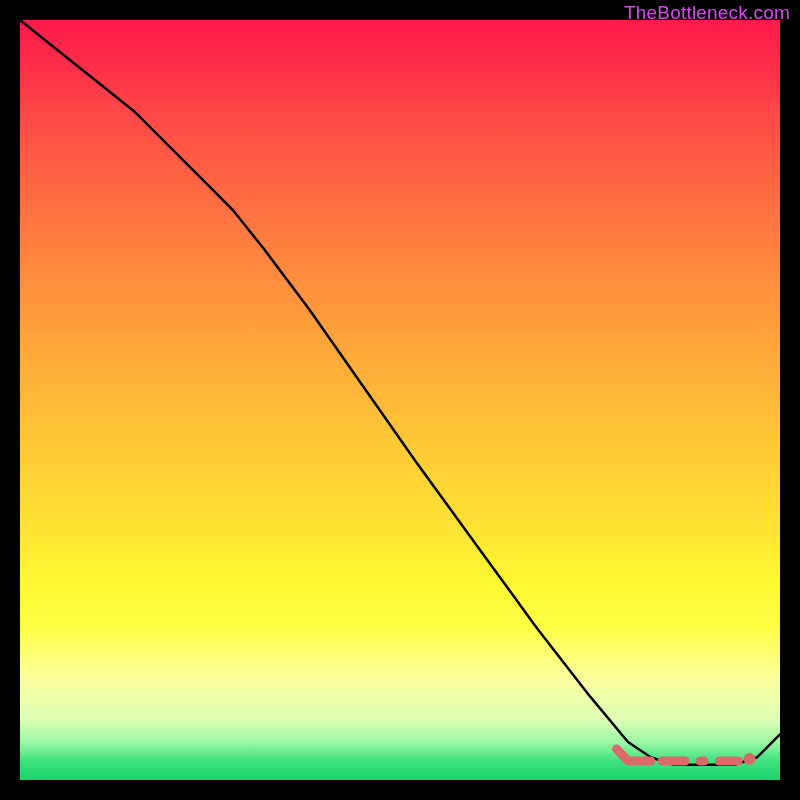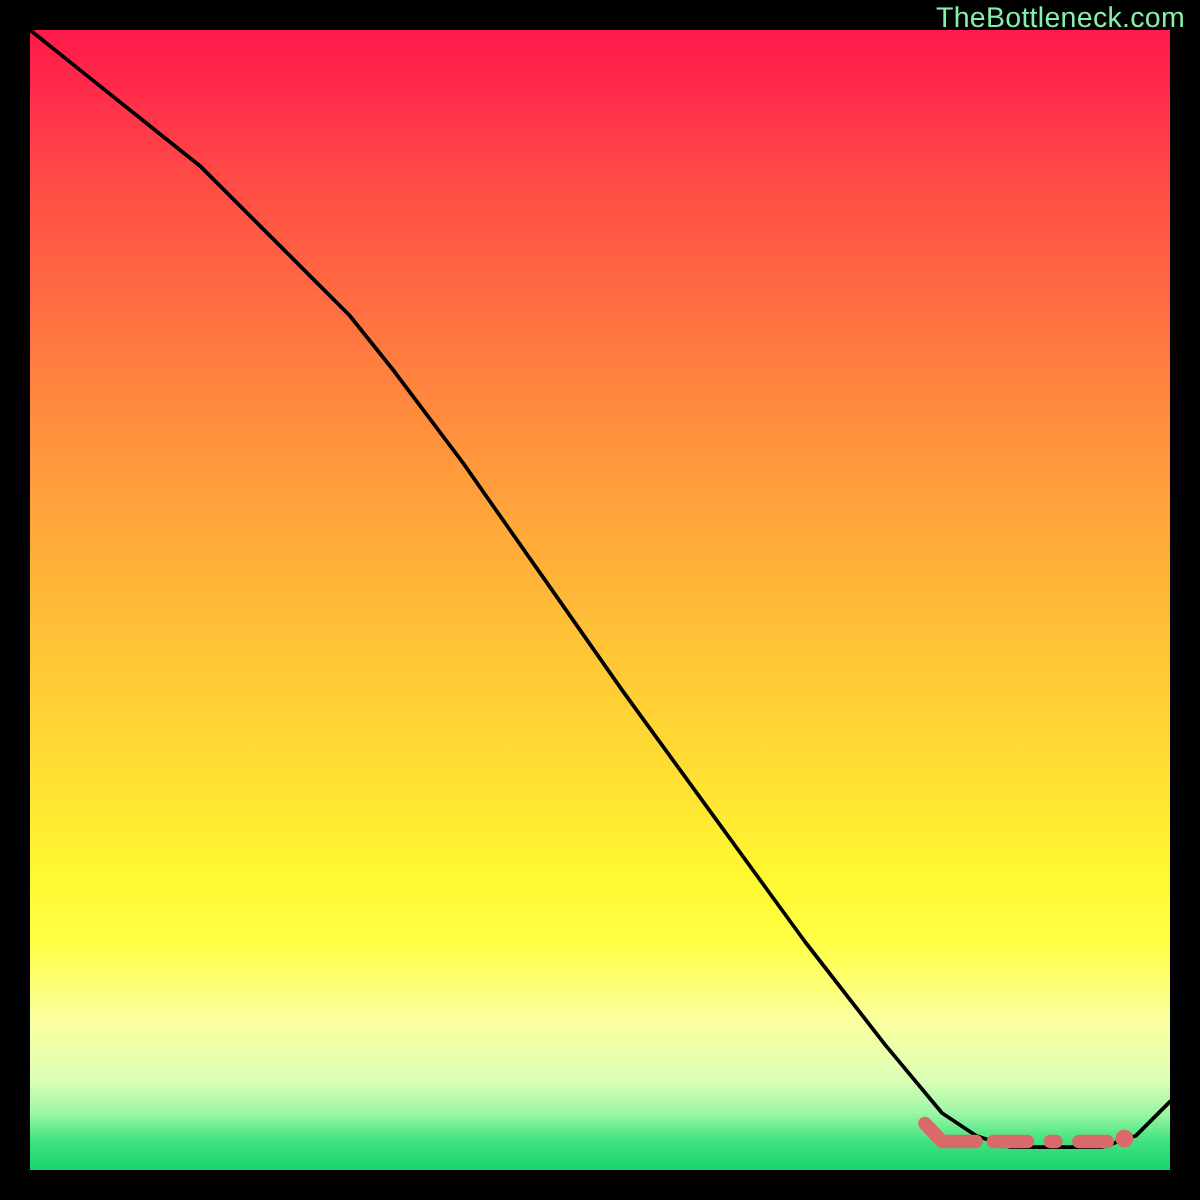--- a/index.html
+++ b/index.html
@@ -13,21 +13,21 @@
   }
   .container {
     position: relative;
     width: 800px;
     height: 800px;
   }
   .watermark {
     position: absolute;
     top: 2px;
     right: 10px;
-    color: #86efac;
+    color: #d946ef;
     font-size: 19px;
     font-weight: 500;
     z-index: 50;
     letter-spacing: 0.2px;
   }
   .plot {
     position: absolute;
     left: 20px;
     top: 20px;
     width: 760px;

